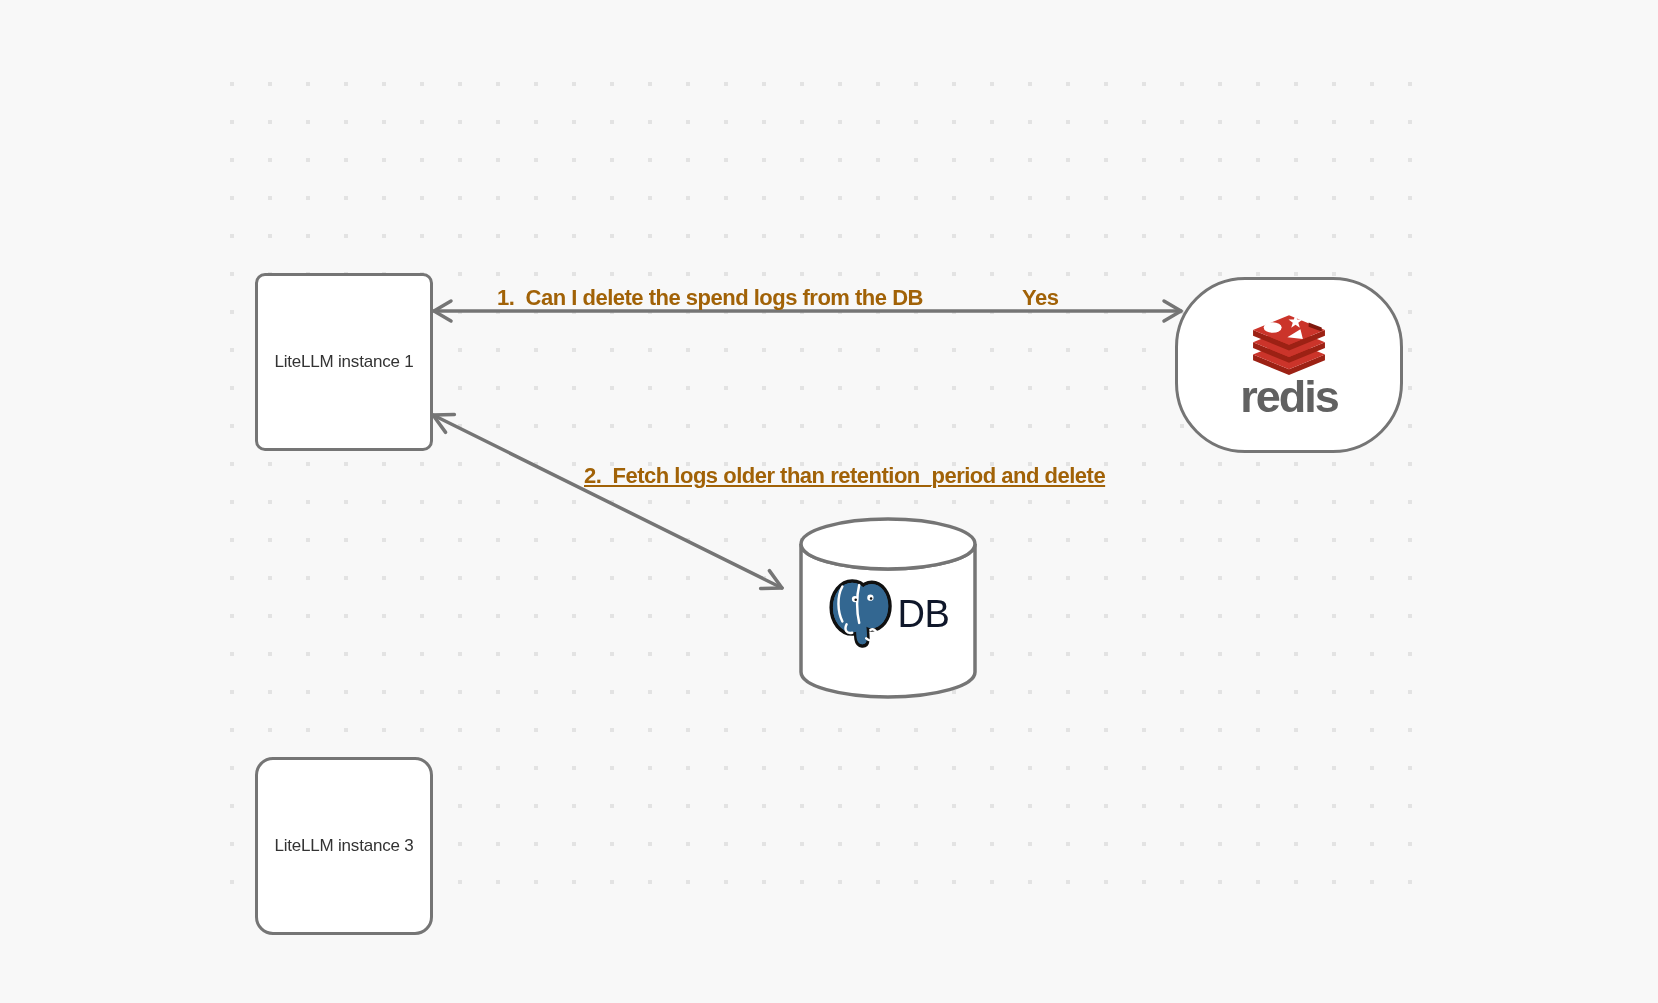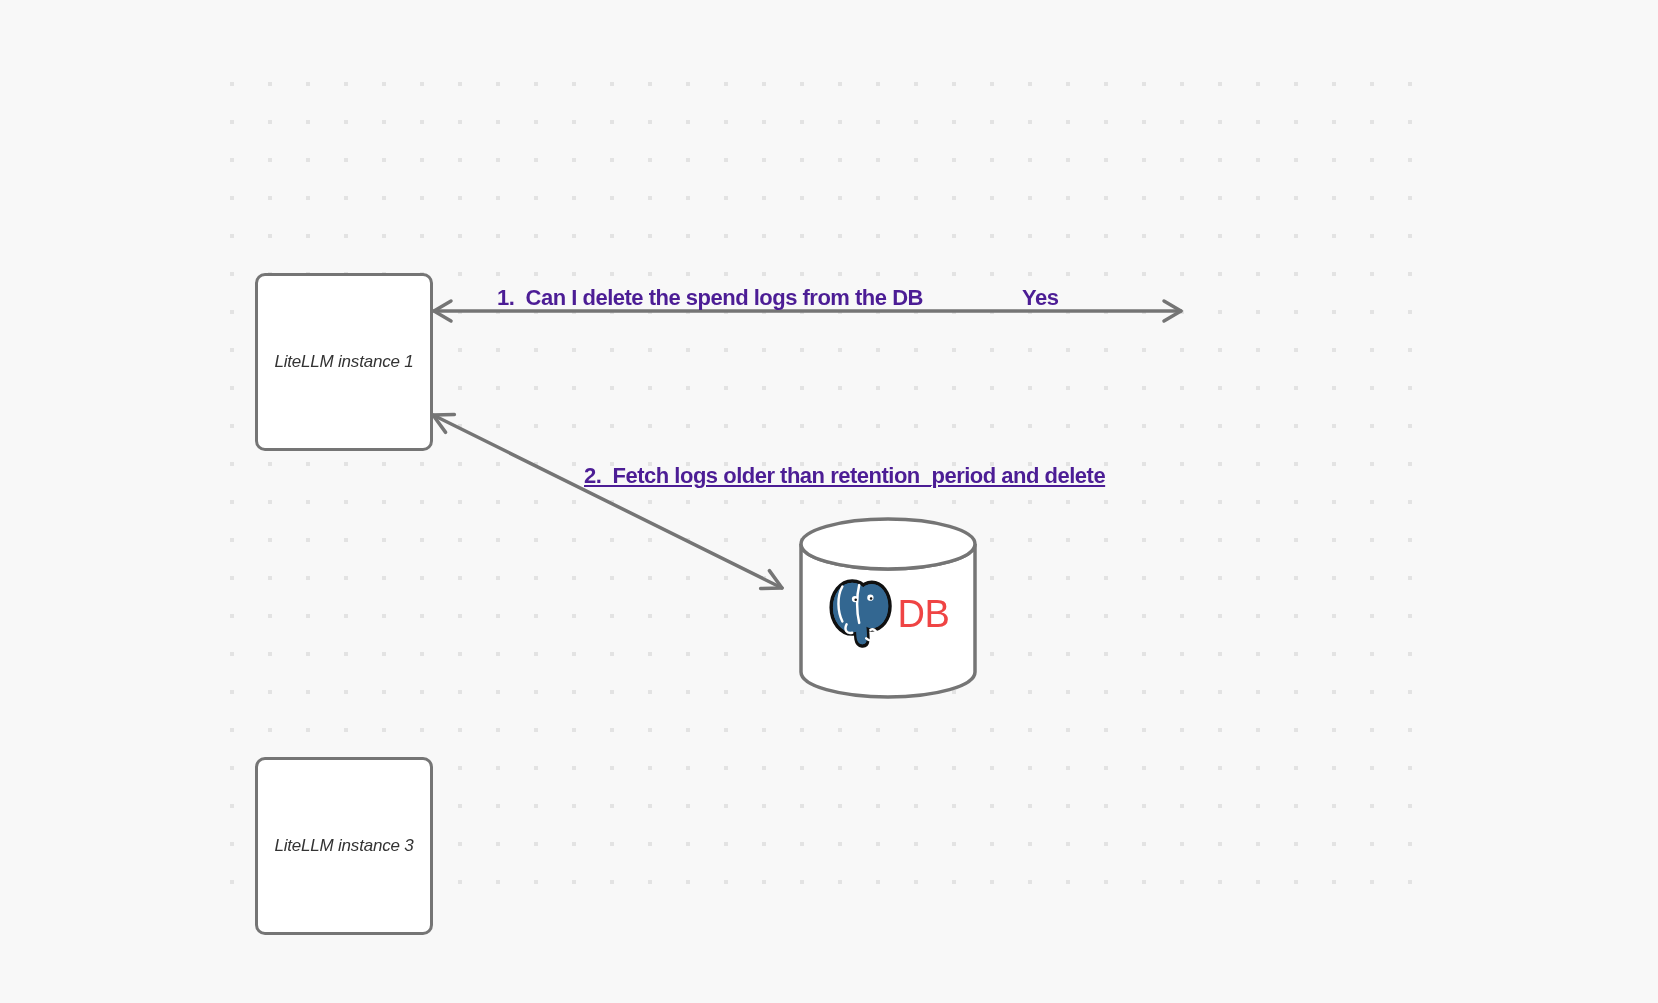--- a/index.html
+++ b/index.html
@@ -12,41 +12,41 @@
     position:absolute;left:213px;top:65px;width:1216px;height:836px;
     background-image:radial-gradient(circle,#e3e3e3 2.2px,rgba(227,227,227,0) 2.4px);
     background-size:38px 38px;
     pointer-events:none;
   }
   .arrow-layer{position:absolute;left:0;top:0;width:1658px;height:1003px;pointer-events:none;}
   .node{
     position:absolute;background:#ffffff;border:3.5px solid #757575;
     box-sizing:border-box;display:flex;align-items:center;justify-content:center;
   }
-  .instance-box{left:255px;width:178px;height:178px;border-radius:10px;font-style:italic;}
+  .instance-box{left:255px;width:178px;height:178px;border-radius:10px;}
   .instance-box .label{
     font-size:17px;color:#333333;letter-spacing:-0.2px;white-space:nowrap;
   }
   .redis-node{
     left:1175px;top:277px;width:228px;height:176px;border-radius:70px;
     flex-direction:column;gap:0;
   }
   .redis-word{
     font-size:45px;font-weight:700;color:#616161;letter-spacing:-2px;
     line-height:0.9;margin-top:-2px;
   }
   .cyl-wrap{position:absolute;left:797px;top:517px;width:182px;height:182px;}
   .cyl-svg{position:absolute;left:0;top:0;}
   .cyl-content{
     position:absolute;left:0;top:52px;width:182px;height:90px;
     display:flex;align-items:center;justify-content:center;gap:1px;
   }
-  .db-label{font-size:38px;font-weight:500;color:#ef4444;letter-spacing:-0.5px;}
+  .db-label{font-size:38px;font-weight:500;color:#0f172a;letter-spacing:-0.5px;}
   .flow-label{
-    position:absolute;font-size:22px;font-weight:700;color:#4c1d95;
+    position:absolute;font-size:22px;font-weight:700;color:#a16207;
     letter-spacing:-0.5px;white-space:pre;line-height:24px;
   }
   .lbl-1{left:497px;top:286px;}
   .lbl-yes{left:1022px;top:286px;}
   .lbl-2{left:584px;top:464px;text-decoration:underline;}
 </style>
 </head>
 <body>
 
 <div class="canvas">
@@ -62,24 +62,43 @@
     <g>
       <line x1="433" y1="415" x2="782" y2="588"></line>
       <polyline points="445.6,432.4 433,415 454.4,414.5"></polyline>
       <polyline points="760.6,588.5 782,588 769.4,570.6"></polyline>
     </g>
   </svg>
 
   <div class="node instance-box" style="top:273px;height:178px;">
     <span class="label">LiteLLM instance 1</span>
   </div>
-  <div class="node instance-box" style="top:757px;height:178px;">
+  <div class="node instance-box" style="top:757px;height:178px;border-radius:18px;">
     <span class="label">LiteLLM instance 3</span>
   </div>
 
+  <div class="node redis-node">
+    <svg width="82" height="67" viewBox="0 0 100 82">
+
+      <polygon points="6,52 6,59 50,77 94,59 94,52 50,70" fill="#9c2114"></polygon>
+      <polygon points="50,34 94,52 50,70 6,52" fill="#cb342a"></polygon>
+
+      <polygon points="6,37 6,44 50,62 94,44 94,37 50,55" fill="#9c2114"></polygon>
+      <polygon points="50,19 94,37 50,55 6,37" fill="#cb342a"></polygon>
+
+      <polygon points="6,22 6,29 50,47 94,29 94,22 50,40" fill="#9c2114"></polygon>
+      <polygon points="50,4 94,22 50,40 6,22" fill="#cb342a"></polygon>
+
+      <ellipse cx="30" cy="19" rx="11" ry="6.5" fill="#ffffff"></ellipse>
+      <polygon fill="#ffffff" points="58,3 60.1,9.1 66.6,9.2 61.4,13.1 63.3,19.3 58,15.6 52.7,19.3 54.6,13.1 49.4,9.2 55.9,9.1"></polygon>
+      <polygon fill="#ffffff" points="48,31 64,21 67,33"></polygon>
+      <polygon fill="#7e180d" points="74,13 90,19 90,24 74,18"></polygon>
+    </svg>
+    <span class="redis-word">redis</span>
+  </div>
 
   <div class="cyl-wrap">
     <svg class="cyl-svg" width="182" height="182" viewBox="0 0 182 182">
       <path d="M 4 27 L 4 155 A 87 25 0 0 0 178 155 L 178 27 A 87 25 0 0 1 4 27 Z" fill="#ffffff" stroke="#757575" stroke-width="3.5"></path>
       <ellipse cx="91" cy="27" rx="87" ry="25" fill="#ffffff" stroke="#757575" stroke-width="3.5"></ellipse>
     </svg>
     <div class="cyl-content">
       <svg width="70" height="73" viewBox="0 0 100 104">
         <g stroke="#101010" stroke-width="5" stroke-linejoin="round" stroke-linecap="round">
           <ellipse cx="36" cy="42" rx="30" ry="38" fill="#336791"></ellipse>

